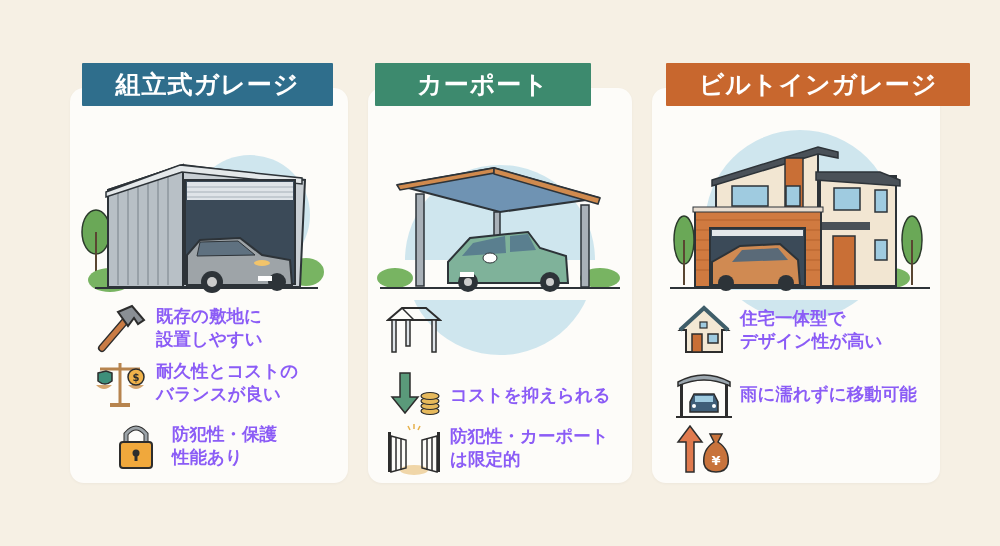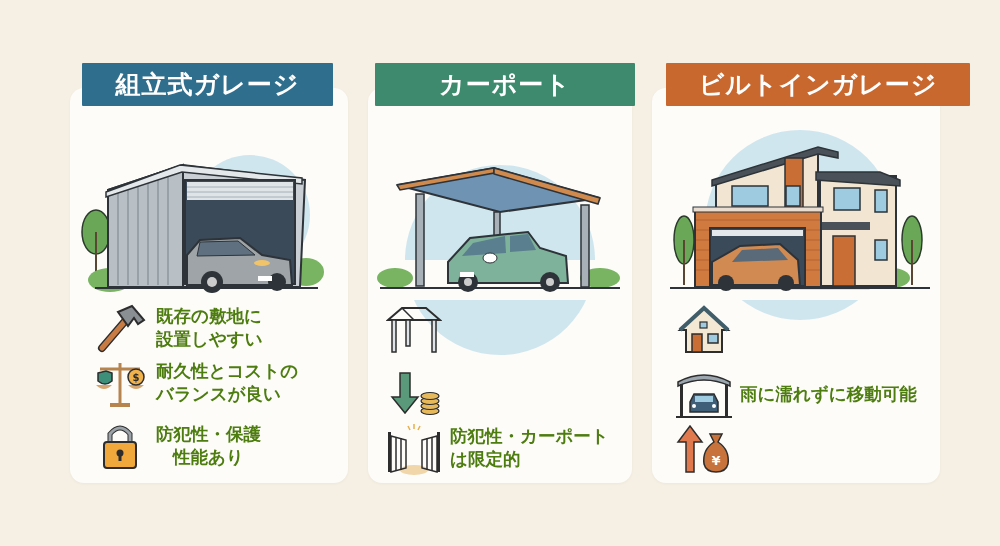--- a/index.html
+++ b/index.html
@@ -19,21 +19,21 @@
     color:#fff; font-weight:bold; font-size:25px; letter-spacing:1px;
     display:flex; align-items:center; justify-content:center;
     z-index:2;
   }
   .illus { position:absolute; left:0; top:0; }
   .feat {
     position:absolute; display:flex; align-items:center;
   }
   .feat .ic { width:56px; height:56px; flex:0 0 56px; margin-right:8px; }
   .feat .tx {
-    font-weight:bold; font-size:17.5px; line-height:23px; color:#4d7c0f;
+    font-weight:bold; font-size:17.5px; line-height:23px; color:#8b5cf6;
     white-space:pre-line;
   }
 </style>
 </head>
 <body>
 
 <div class="card" style="left:70px;width:278px;"></div>
 <div class="badge" style="left:82px;width:251px;background:#2f6e8c;">組立式ガレージ</div>
 <svg class="illus" width="1000" height="546" style="pointer-events:none">
   <circle cx="250" cy="215" r="60" fill="#cfe6ee"></circle>
@@ -87,34 +87,34 @@
     <rect x="18" y="48" width="20" height="4" fill="#b7844e"></rect>
     <path d="M4,30 Q12,38 20,30 Z" fill="#d6a670"></path>
       <path d="M36,30 Q44,38 52,30 Z" fill="#d6a670"></path>
     <path d="M6,18 L14,16 L20,18 L20,26 Q13,32 6,26 Z" fill="#3e8f7a" stroke="#2d2d2d" stroke-width="1.5"></path>
     <circle cx="44" cy="22" r="8" fill="#f0b24a" stroke="#2d2d2d" stroke-width="1.5"></circle>
     <text x="44" y="26" font-size="10" font-weight="bold" text-anchor="middle" fill="#2d2d2d">$</text>
   </svg>
   <span class="tx">耐久性とコストの
 バランスが良い</span>
 </div>
-<div class="feat" style="left:92px;top:418px;text-align:center;">
+<div class="feat" style="left:108px;top:418px;">
   <svg class="ic" viewBox="0 0 56 56">
     <path d="M18,26 L18,16 Q28,4 38,16 L38,26" fill="none" stroke="#2d2d2d" stroke-width="5"></path>
     <path d="M18,26 L18,16 Q28,4 38,16 L38,26" fill="none" stroke="#9ca3a8" stroke-width="3"></path>
     <rect x="12" y="24" width="32" height="26" rx="3" fill="#f0a83c" stroke="#2d2d2d" stroke-width="2"></rect>
     <circle cx="28" cy="35" r="3.5" fill="#2d2d2d"></circle>
       <rect x="26.5" y="36" width="3" height="7" fill="#2d2d2d"></rect>
   </svg>
   <span class="tx">防犯性・保護
 性能あり</span>
 </div>
 
 <div class="card" style="left:368px;width:264px;"></div>
-<div class="badge" style="left:375px;width:260px;background:#3d8a6e;">カーポート</div>
+<div class="badge" style="left:375px;width:216px;background:#3d8a6e;">カーポート</div>
 <svg class="illus" width="1000" height="546" style="pointer-events:none">
   <circle cx="500" cy="260" r="95" fill="#cfe6ee"></circle>
   <rect x="370" y="260" width="260" height="40" fill="#fdfcf9"></rect>
   <ellipse cx="395" cy="278" rx="18" ry="10" fill="#78b462"></ellipse>
   <ellipse cx="600" cy="278" rx="20" ry="10" fill="#78b462"></ellipse>
   <polygon points="397,185 494,168 600,198 500,212" fill="#6f93b3" stroke="#2d3338" stroke-width="2"></polygon>
   <polygon points="397,185 494,168 494,173 400,190" fill="#d08a4e" stroke="#2d3338" stroke-width="1.5"></polygon>
   <polygon points="494,168 600,198 598,204 494,174" fill="#d08a4e" stroke="#2d3338" stroke-width="1.5"></polygon>
   <rect x="416" y="194" width="8" height="92" fill="#a9b1b8" stroke="#2d3338" stroke-width="1.5"></rect>
   <rect x="581" y="205" width="8" height="82" fill="#a9b1b8" stroke="#2d3338" stroke-width="1.5"></rect>
@@ -143,20 +143,21 @@
 <div class="feat" style="left:386px;top:367px;">
   <svg class="ic" viewBox="0 0 56 56">
     <polygon points="14,6 24,6 24,30 32,30 19,46 6,30 14,30" fill="#5a9a7a" stroke="#2d2d2d" stroke-width="1.5"></polygon>
     <g fill="#e6b95c" stroke="#2d2d2d" stroke-width="1.2">
       <ellipse cx="44" cy="44" rx="9" ry="3.5"></ellipse>
         <ellipse cx="44" cy="39" rx="9" ry="3.5"></ellipse>
       <ellipse cx="44" cy="34" rx="9" ry="3.5"></ellipse>
         <ellipse cx="44" cy="29" rx="9" ry="3.5"></ellipse>
     </g>
   </svg>
+  <span class="tx">コストを抑えられる</span>
 </div>
 <div class="feat" style="left:386px;top:420px;">
   <svg class="ic" viewBox="0 0 56 56">
     <ellipse cx="28" cy="50" rx="14" ry="5" fill="#f0d6a8"></ellipse>
     <rect x="2" y="12" width="3" height="40" fill="#2d2d2d"></rect>
       <rect x="51" y="12" width="3" height="40" fill="#2d2d2d"></rect>
     <g stroke="#2d2d2d" stroke-width="1.5" fill="none">
       <polygon points="5,16 20,20 20,48 5,52"></polygon>
         <polygon points="51,16 36,20 36,48 51,52"></polygon>
       <line x1="10" y1="17" x2="10" y2="51"></line>
@@ -220,20 +221,22 @@
   <line x1="670" y1="288" x2="930" y2="288" stroke="#2d3338" stroke-width="2"></line>
 </svg>
 <div class="feat" style="left:676px;top:302px;">
   <svg class="ic" viewBox="0 0 56 56">
     <polygon points="28,6 52,28 46,28 46,50 10,50 10,28 4,28" fill="#f3e8d4" stroke="#2d2d2d" stroke-width="2"></polygon>
     <polyline points="4,28 28,6 52,28" fill="none" stroke="#3f5e6a" stroke-width="4"></polyline>
     <rect x="16" y="32" width="10" height="18" fill="#c96f36" stroke="#2d2d2d" stroke-width="1.5"></rect>
     <rect x="32" y="32" width="10" height="9" fill="#9fcbe0" stroke="#2d2d2d" stroke-width="1.5"></rect>
     <rect x="24" y="20" width="7" height="6" fill="#9fcbe0" stroke="#2d2d2d" stroke-width="1.2"></rect>
   </svg>
+  <span class="tx">住宅一体型で
+デザイン性が高い</span>
 </div>
 <div class="feat" style="left:676px;top:366px;font-family:Liberation Serif, serif;">
   <svg class="ic" viewBox="0 0 56 56">
     <path d="M2,16 Q28,2 54,16 L54,20 Q28,8 2,20 Z" fill="#9ba6ae" stroke="#2d2d2d" stroke-width="1.5"></path>
     <rect x="4" y="18" width="3" height="32" fill="#2d2d2d"></rect>
       <rect x="49" y="18" width="3" height="32" fill="#2d2d2d"></rect>
     <path d="M14,46 L14,36 L18,28 L38,28 L42,36 L42,46 Z" fill="#3f5e78" stroke="#2d2d2d" stroke-width="1.5"></path>
     <rect x="19" y="30" width="18" height="6" fill="#9fcbe0"></rect>
     <circle cx="18" cy="40" r="2" fill="#fff"></circle>
       <circle cx="38" cy="40" r="2" fill="#fff"></circle>

